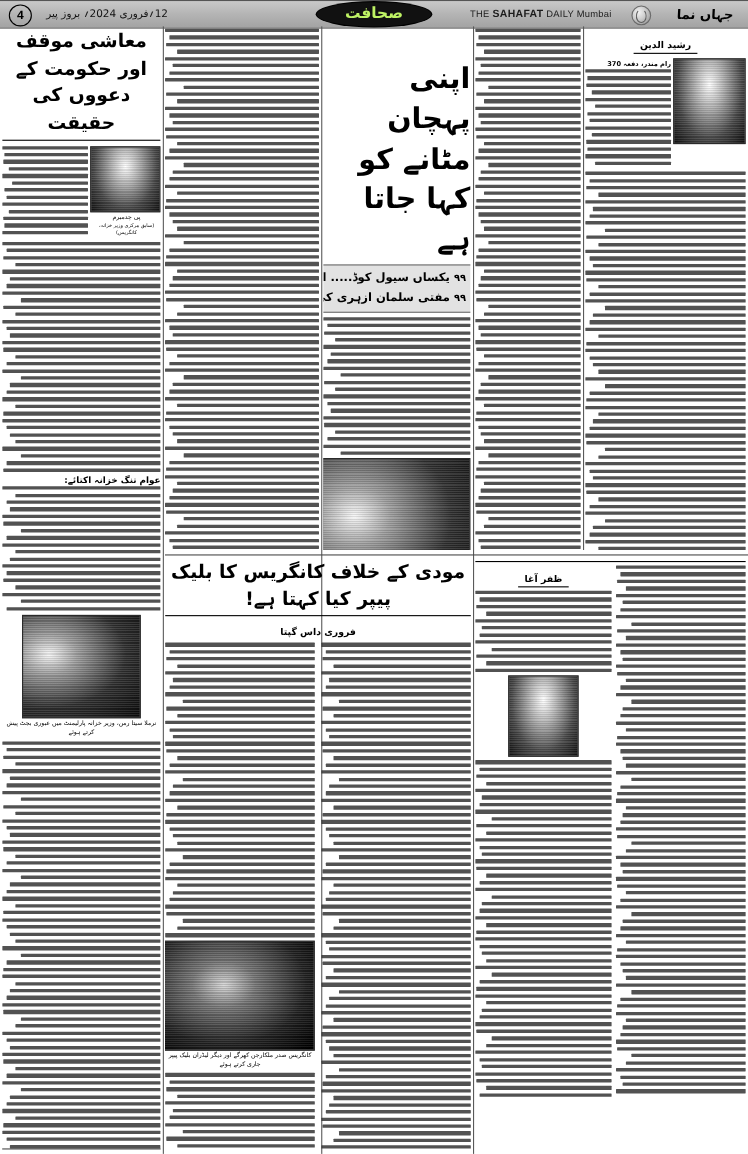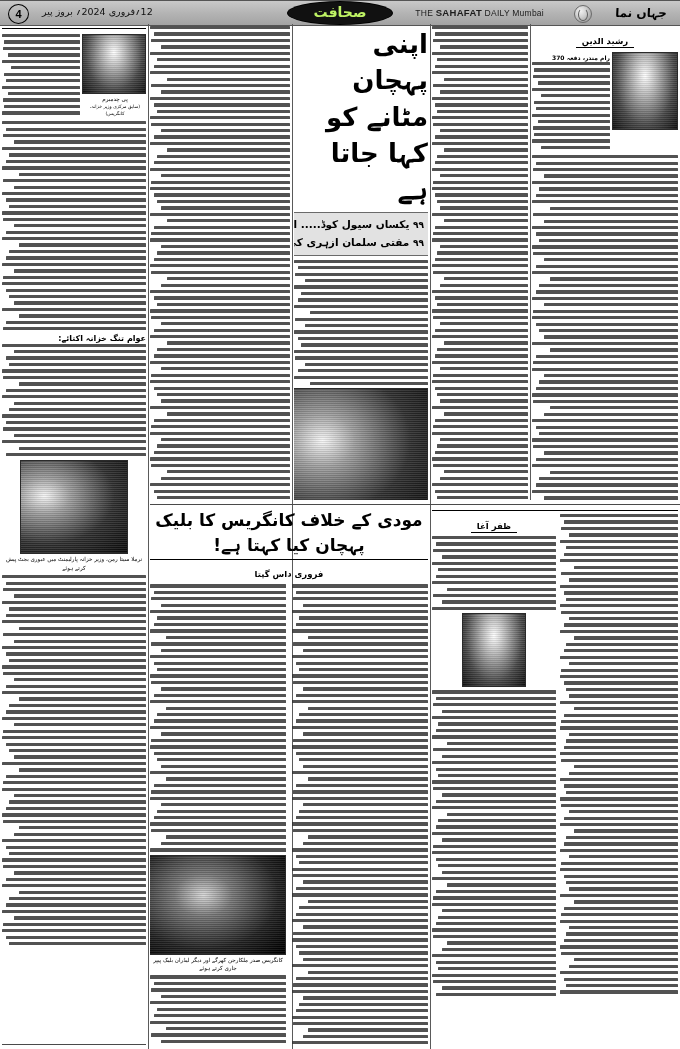--- a/index.html
+++ b/index.html
@@ -26,21 +26,21 @@
     position:absolute;right:88px;top:4px;width:16px;height:16px;
     border-radius:50%;
     background:radial-gradient(circle at 35% 32%,#f2f2f2 0%,#cfcfcf 40%,#8a8a8a 100%);
     border:1px solid #6b6b6b;
   }
   .mh-globe:after{
     content:"";position:absolute;left:3px;top:2px;width:8px;height:11px;
     border-radius:50%;border:1px solid #5d5d5d;border-top-color:transparent;
   }
   .mh-en{
-    position:absolute;right:136px;top:6px;
+    position:absolute;right:124px;top:6px;
     font-family:"Liberation Sans",sans-serif;
     font-size:8.5px;letter-spacing:.25px;color:#1c1c1c;direction:ltr;
     white-space:nowrap;
   }
   .mh-en b{font-size:9.5px;letter-spacing:.3px;}
   .mh-logo{
     position:absolute;left:288px;top:1px;width:104px;height:22px;
     background:#111;border-radius:50%/50%;
     display:flex;align-items:center;justify-content:center;
     box-shadow:0 0 0 1px #000;
@@ -140,20 +140,21 @@
 <div class="page">
 
   <div class="vrule" style="left:148px;height:1025px;"></div>
   <div class="vrule" style="left:292px;height:1025px;"></div>
   <div class="vrule" style="left:430px;height:1025px;"></div>
   <div class="vrule" style="left:530px;height:476px;"></div>
   <div class="hrule" style="left:150px;top:480px;width:530px;"></div>
   <div class="hrule" style="left:2px;top:1020px;width:144px;"></div>
 
   <div class="col" style="left:2px;top:2px;width:144px;height:1020px;">
+    <div class="hl hl-l">معاشی موقف اور حکومت کے دعووں کی حقیقت</div>
     <div class="rule-under"></div>
 
     <div style="display:flex;gap:4px;margin-top:5px;">
       <div style="width:62px;">
         <div class="photo p-portrait" style="width:62px;height:58px;">
             <div class="noise"></div>
           </div>
         <div class="cap">پی چدمبرم</div>
         <div class="cap" style="font-size:4.6px;">(سابق مرکزی وزیر خزانہ، کانگریس)</div>
       </div>
@@ -376,21 +377,21 @@
         <i class="s5"></i>
         <i class="s3"></i>
         <i class="s1"></i>
       <i class="s2"></i>
         <i class="s6"></i>
 
     </div>
   </div>
 
   <div class="col" style="left:294px;top:2px;width:134px;height:474px;">
-    <div class="hl hl-xl" style="text-align:right;">اپنی پہچان مٹانے کو کہا جاتا ہے</div>
+    <div class="hl hl-xl" style="text-align:right;margin-top:28px;">اپنی پہچان مٹانے کو کہا جاتا ہے</div>
 
     <div class="bullets">
       <div>
         <span class="q">۹۹</span>
         <span>یکساں سیول کوڈ..... اتراکھنڈ سے تجربہ کا آغاز</span>
       </div>
       <div>
         <span class="q">۹۹</span>
         <span>مفتی سلمان ازہری کی گرفتاری..... حوصلے پست کرنے کی کوشش</span>
       </div>
@@ -590,21 +591,21 @@
         <i class="s5"></i>
         <i class="s6"></i>
         <i class="s2"></i>
         <i class="s1"></i>
         <i class="s3"></i>
 
     </div>
   </div>
 
   <div class="col" style="left:150px;top:484px;width:278px;height:536px;">
-    <div class="hl hl-l">مودی کے خلاف کانگریس کا بلیک پہچان کیا کہتا ہے!</div>
+    <div class="hl hl-l">مودی کے خلاف کانگریس کا بلیک پیپر کیا کہتا ہے!</div>
     <div class="rule-under"></div>
     <div class="byline-wrap" style="margin:2px 0 3px;">
       <span class="byline" style="border-bottom:none;">فروری داس گپتا</span>
     </div>
 
     <div style="display:flex;gap:6px;">
       <div style="width:136px;">
         <div class="faux">
           <i class="s1"></i>
             <i class="s2"></i>

